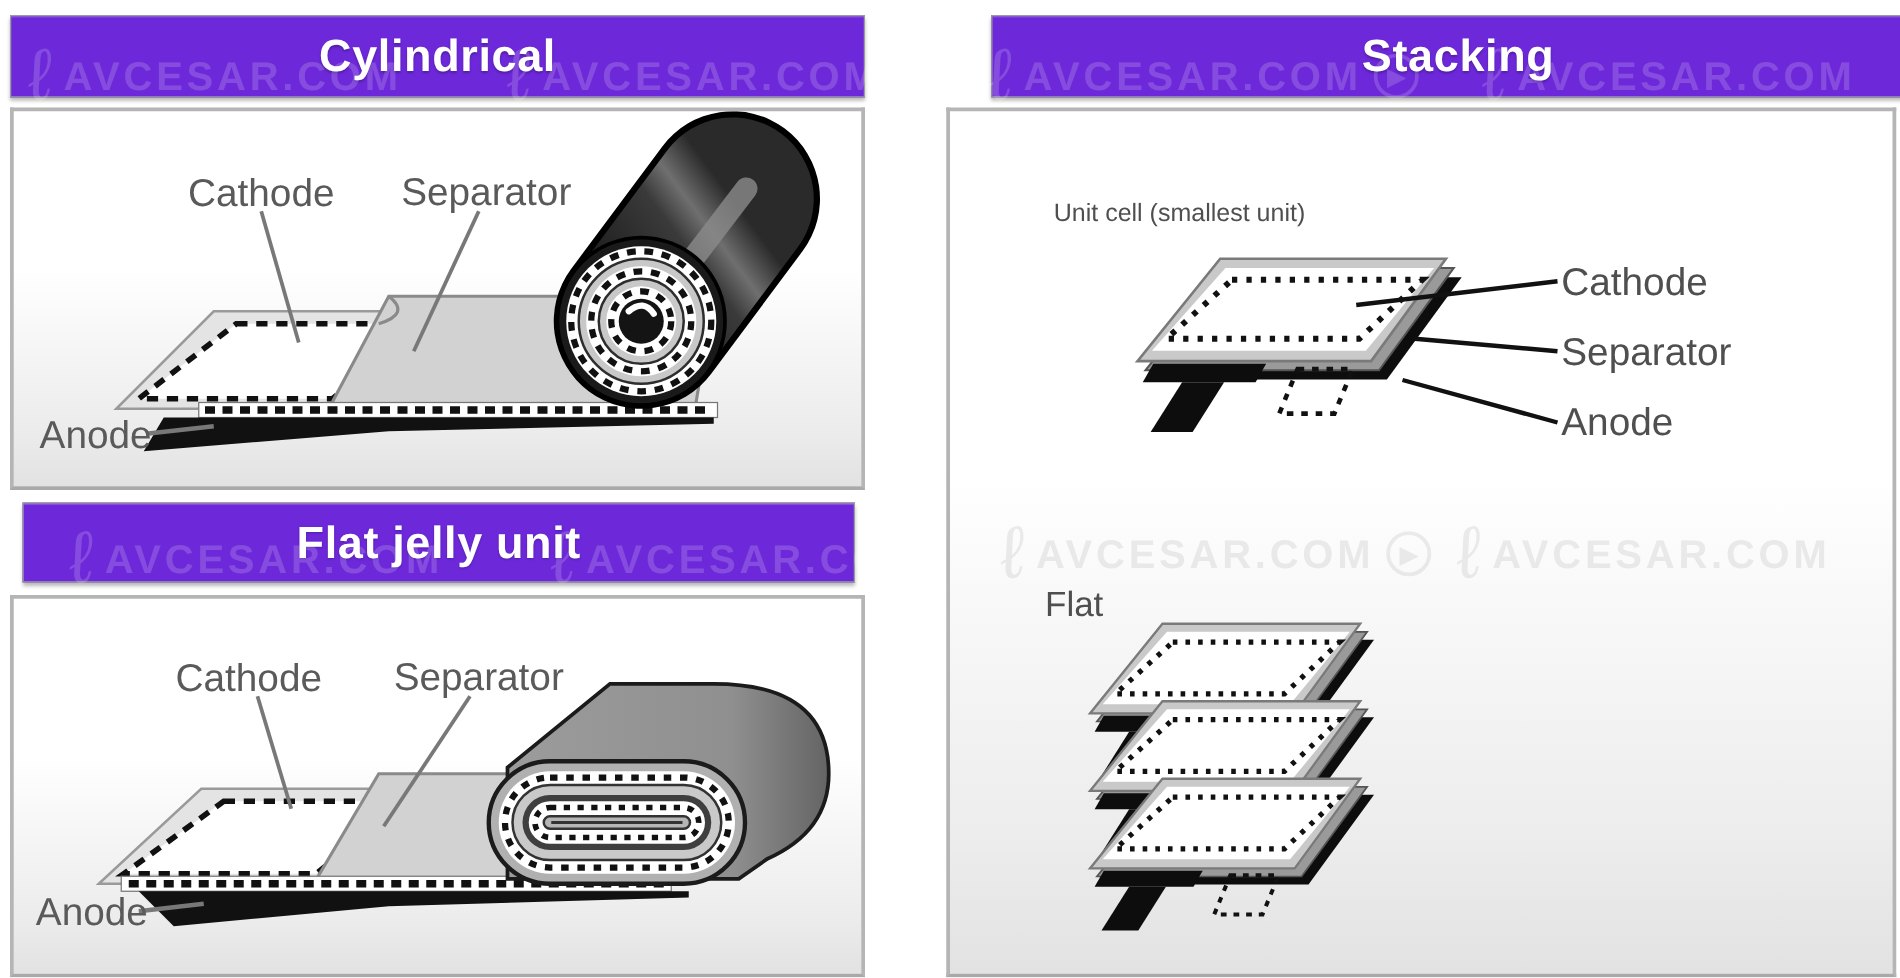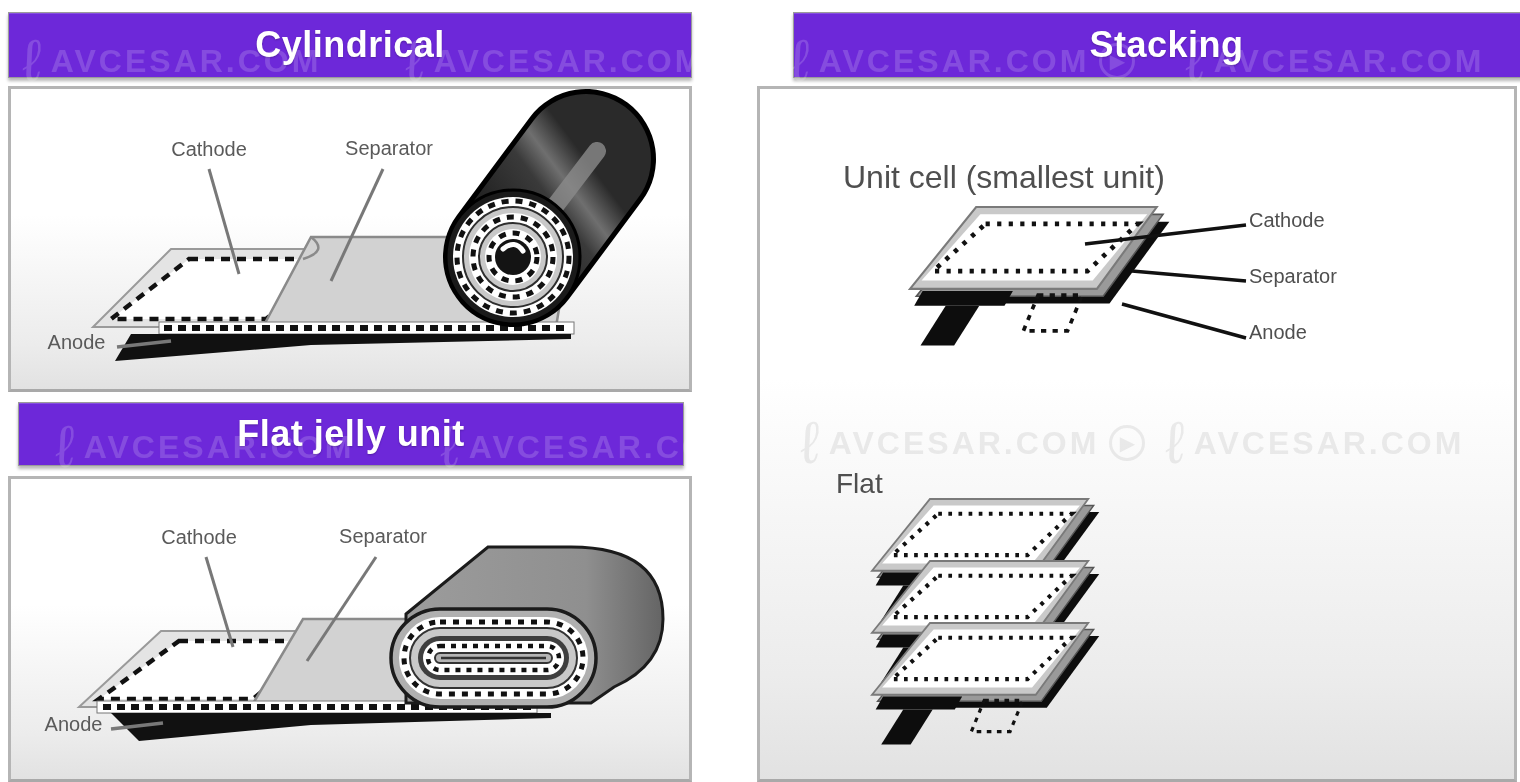--- a/index.html
+++ b/index.html
@@ -18,21 +18,21 @@
     text-shadow:0 1px 2px rgba(0,0,0,.25);
   }
   
   .body-panel{
     position:absolute;border:3px solid #b5b5b5;border-bottom-color:#a9a9a9;
     background:linear-gradient(180deg,#ffffff 0%,#ffffff 42%,#ececec 85%,#e2e2e2 100%);
   }
   .body-panel svg{position:absolute;left:0;top:0;}
   
   .dlabel{
-    position:absolute;color:#5a5a5a;font-size:20px;line-height:1.05;
+    position:absolute;color:#5a5a5a;font-size:31px;line-height:1.05;
     text-align:center;white-space:nowrap;
   }
   .dlabel.dark{color:#4f4f4f;}
   
   .wm{
     position:absolute;display:flex;align-items:center;gap:10px;
     white-space:nowrap;pointer-events:none;z-index:6;
   }
   .wm .wm-logo{font-size:58px;font-style:italic;transform:rotate(-8deg);line-height:1;}
   .wm .wm-text{font-size:32px;font-weight:600;letter-spacing:3px;}
@@ -190,21 +190,21 @@
 
       <line x1="325" y1="155" x2="486" y2="136" stroke="#111" stroke-width="3.5"></line>
       <line x1="372" y1="182" x2="486" y2="192" stroke="#111" stroke-width="3.5"></line>
       <line x1="362" y1="215" x2="486" y2="249" stroke="#111" stroke-width="3.5"></line>
 
       <use href="#ucell" transform="translate(112,410) scale(0.92)"></use>
       <use href="#ucell" transform="translate(112,472) scale(0.92)"></use>
       <use href="#ucell" transform="translate(112,534) scale(0.92)"></use>
     </svg>
 
-    <div class="dlabel dark" style="left:83px;top:72px;width:330px;text-align:left;font-size:32px;">Unit cell (smallest unit)</div>
+    <div class="dlabel dark" style="left:83px;top:72px;width:330px;text-align:left;font-size:20px;">Unit cell (smallest unit)</div>
     <div class="dlabel dark" style="left:489px;top:121px;width:120px;text-align:left;">Cathode</div>
     <div class="dlabel dark" style="left:489px;top:177px;width:145px;text-align:left;">Separator</div>
     <div class="dlabel dark" style="left:489px;top:233px;width:100px;text-align:left;">Anode</div>
     <div class="dlabel dark" style="left:76px;top:380px;width:110px;text-align:left;font-size:28px;">Flat</div>
   </div>
 
   <div class="wm wm-light" style="left:22px;top:32px;">
     <span class="wm-logo">ℓ</span>
     <span class="wm-text">AVCESAR.COM</span>
   </div>

